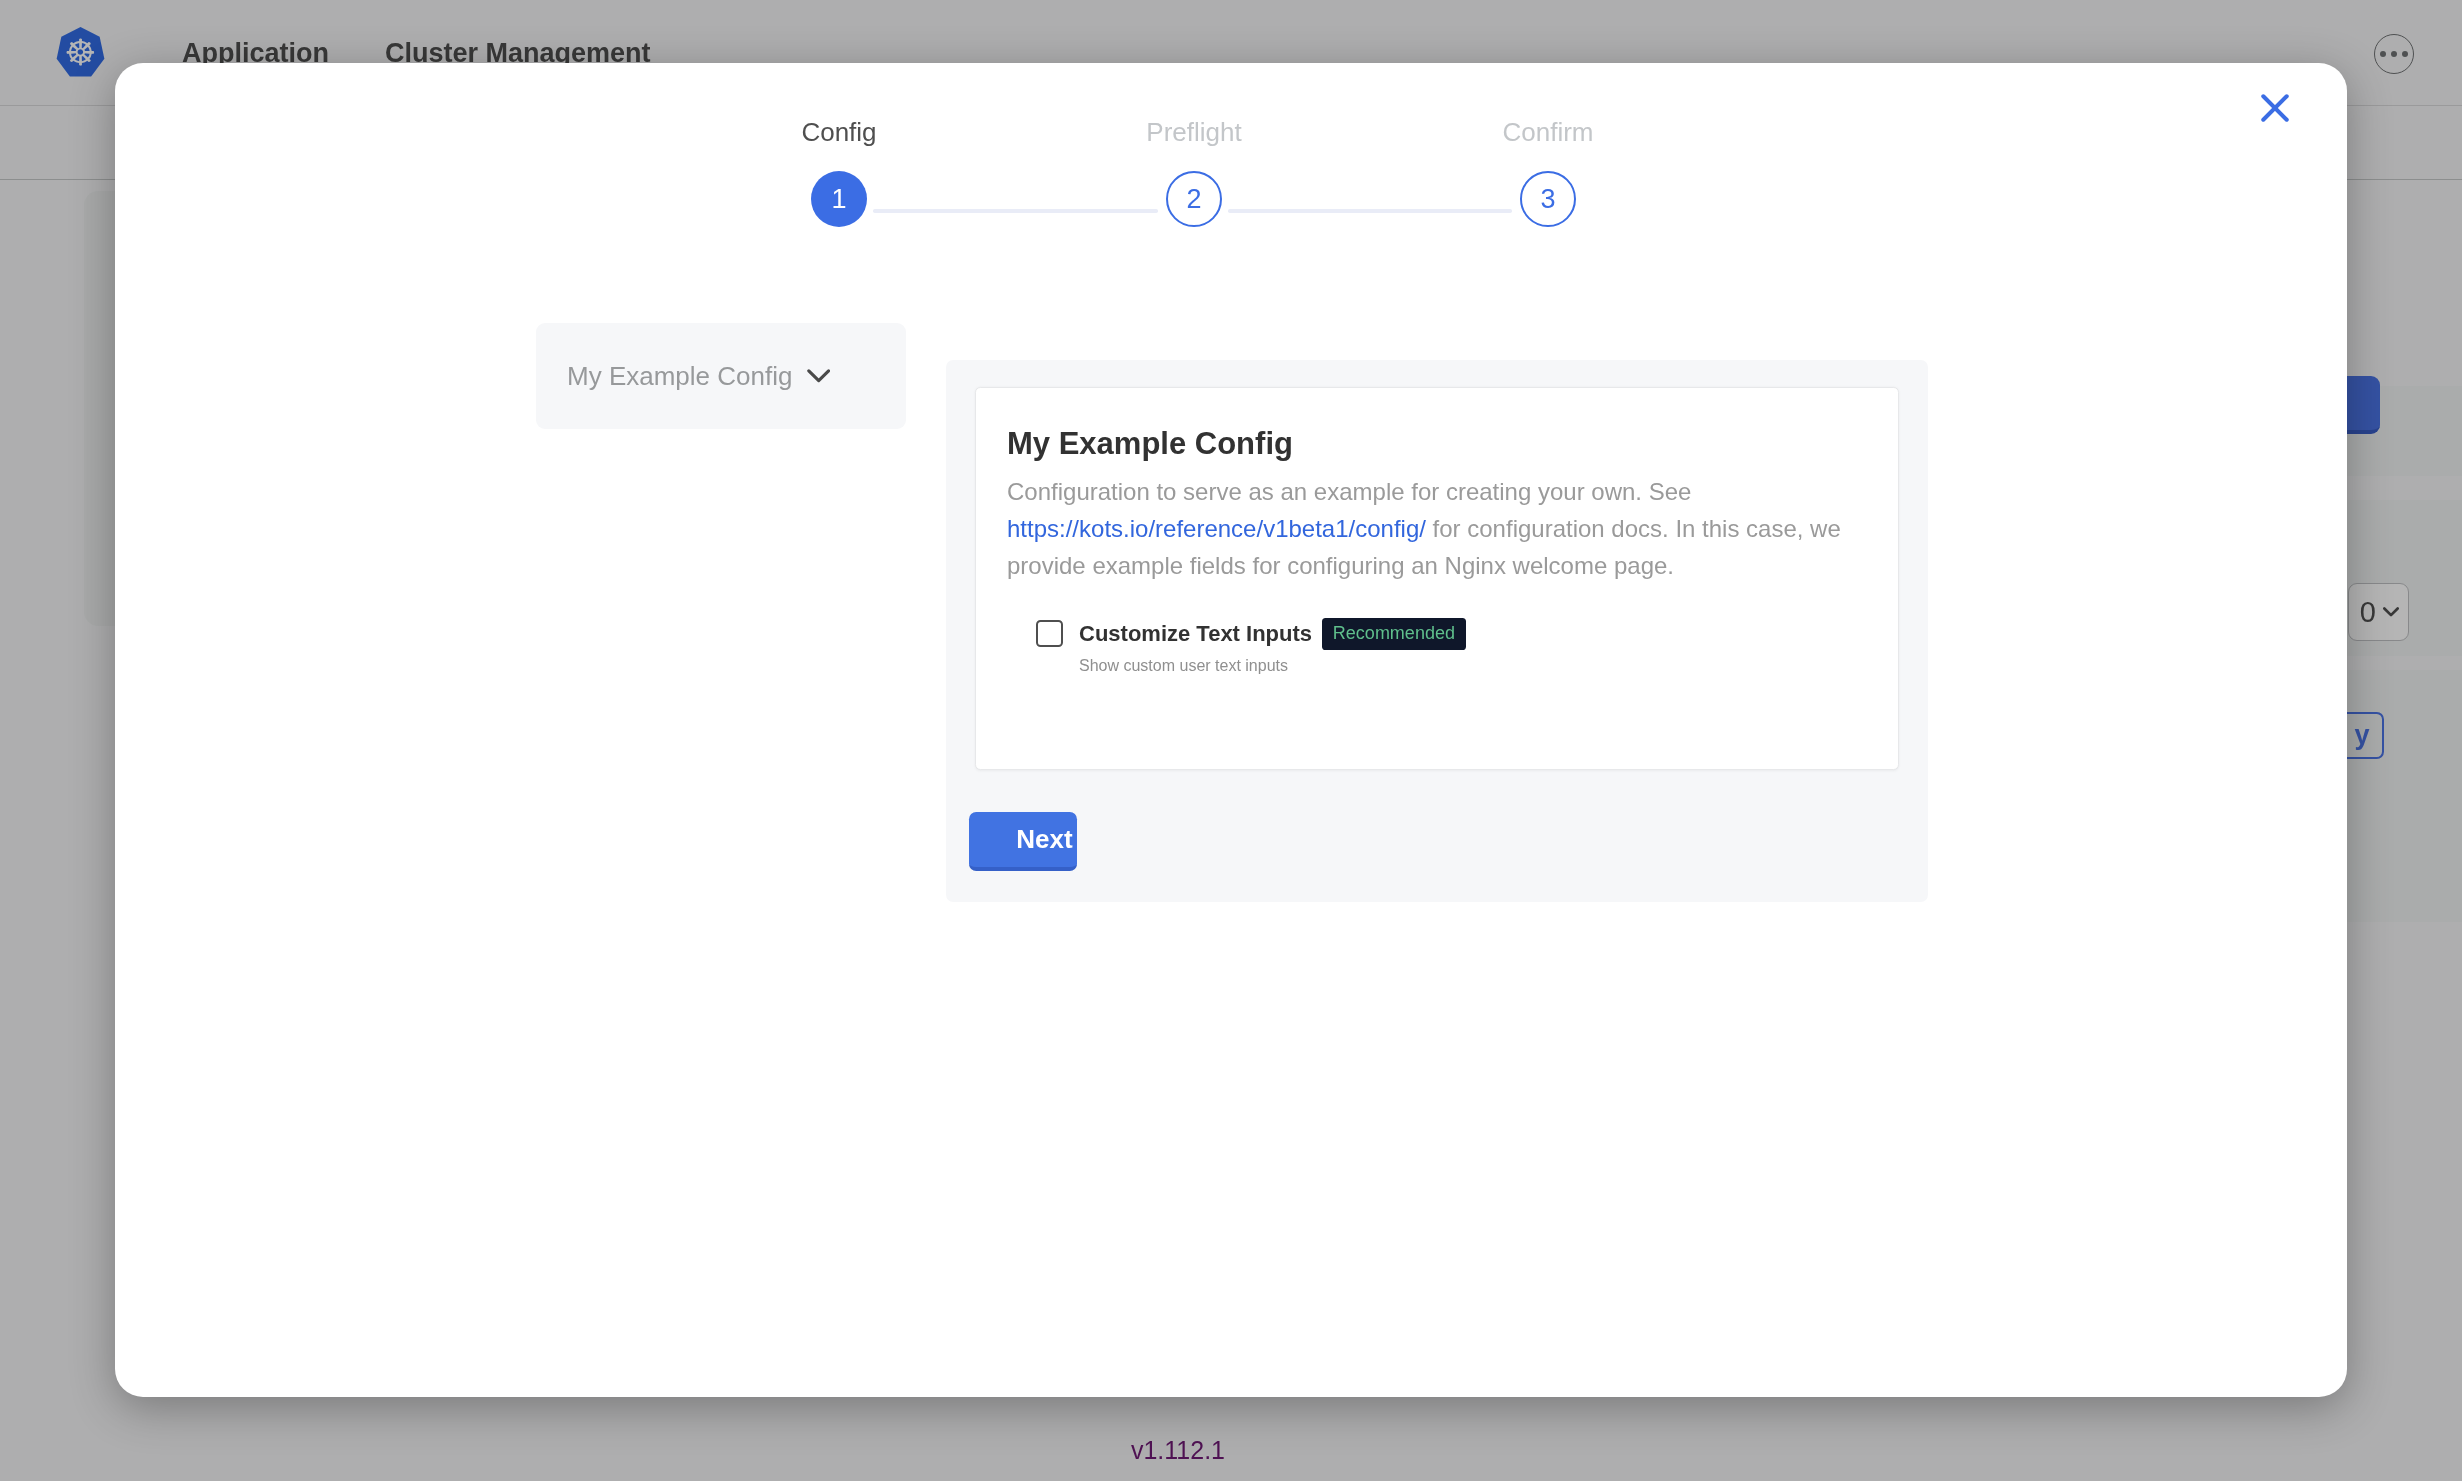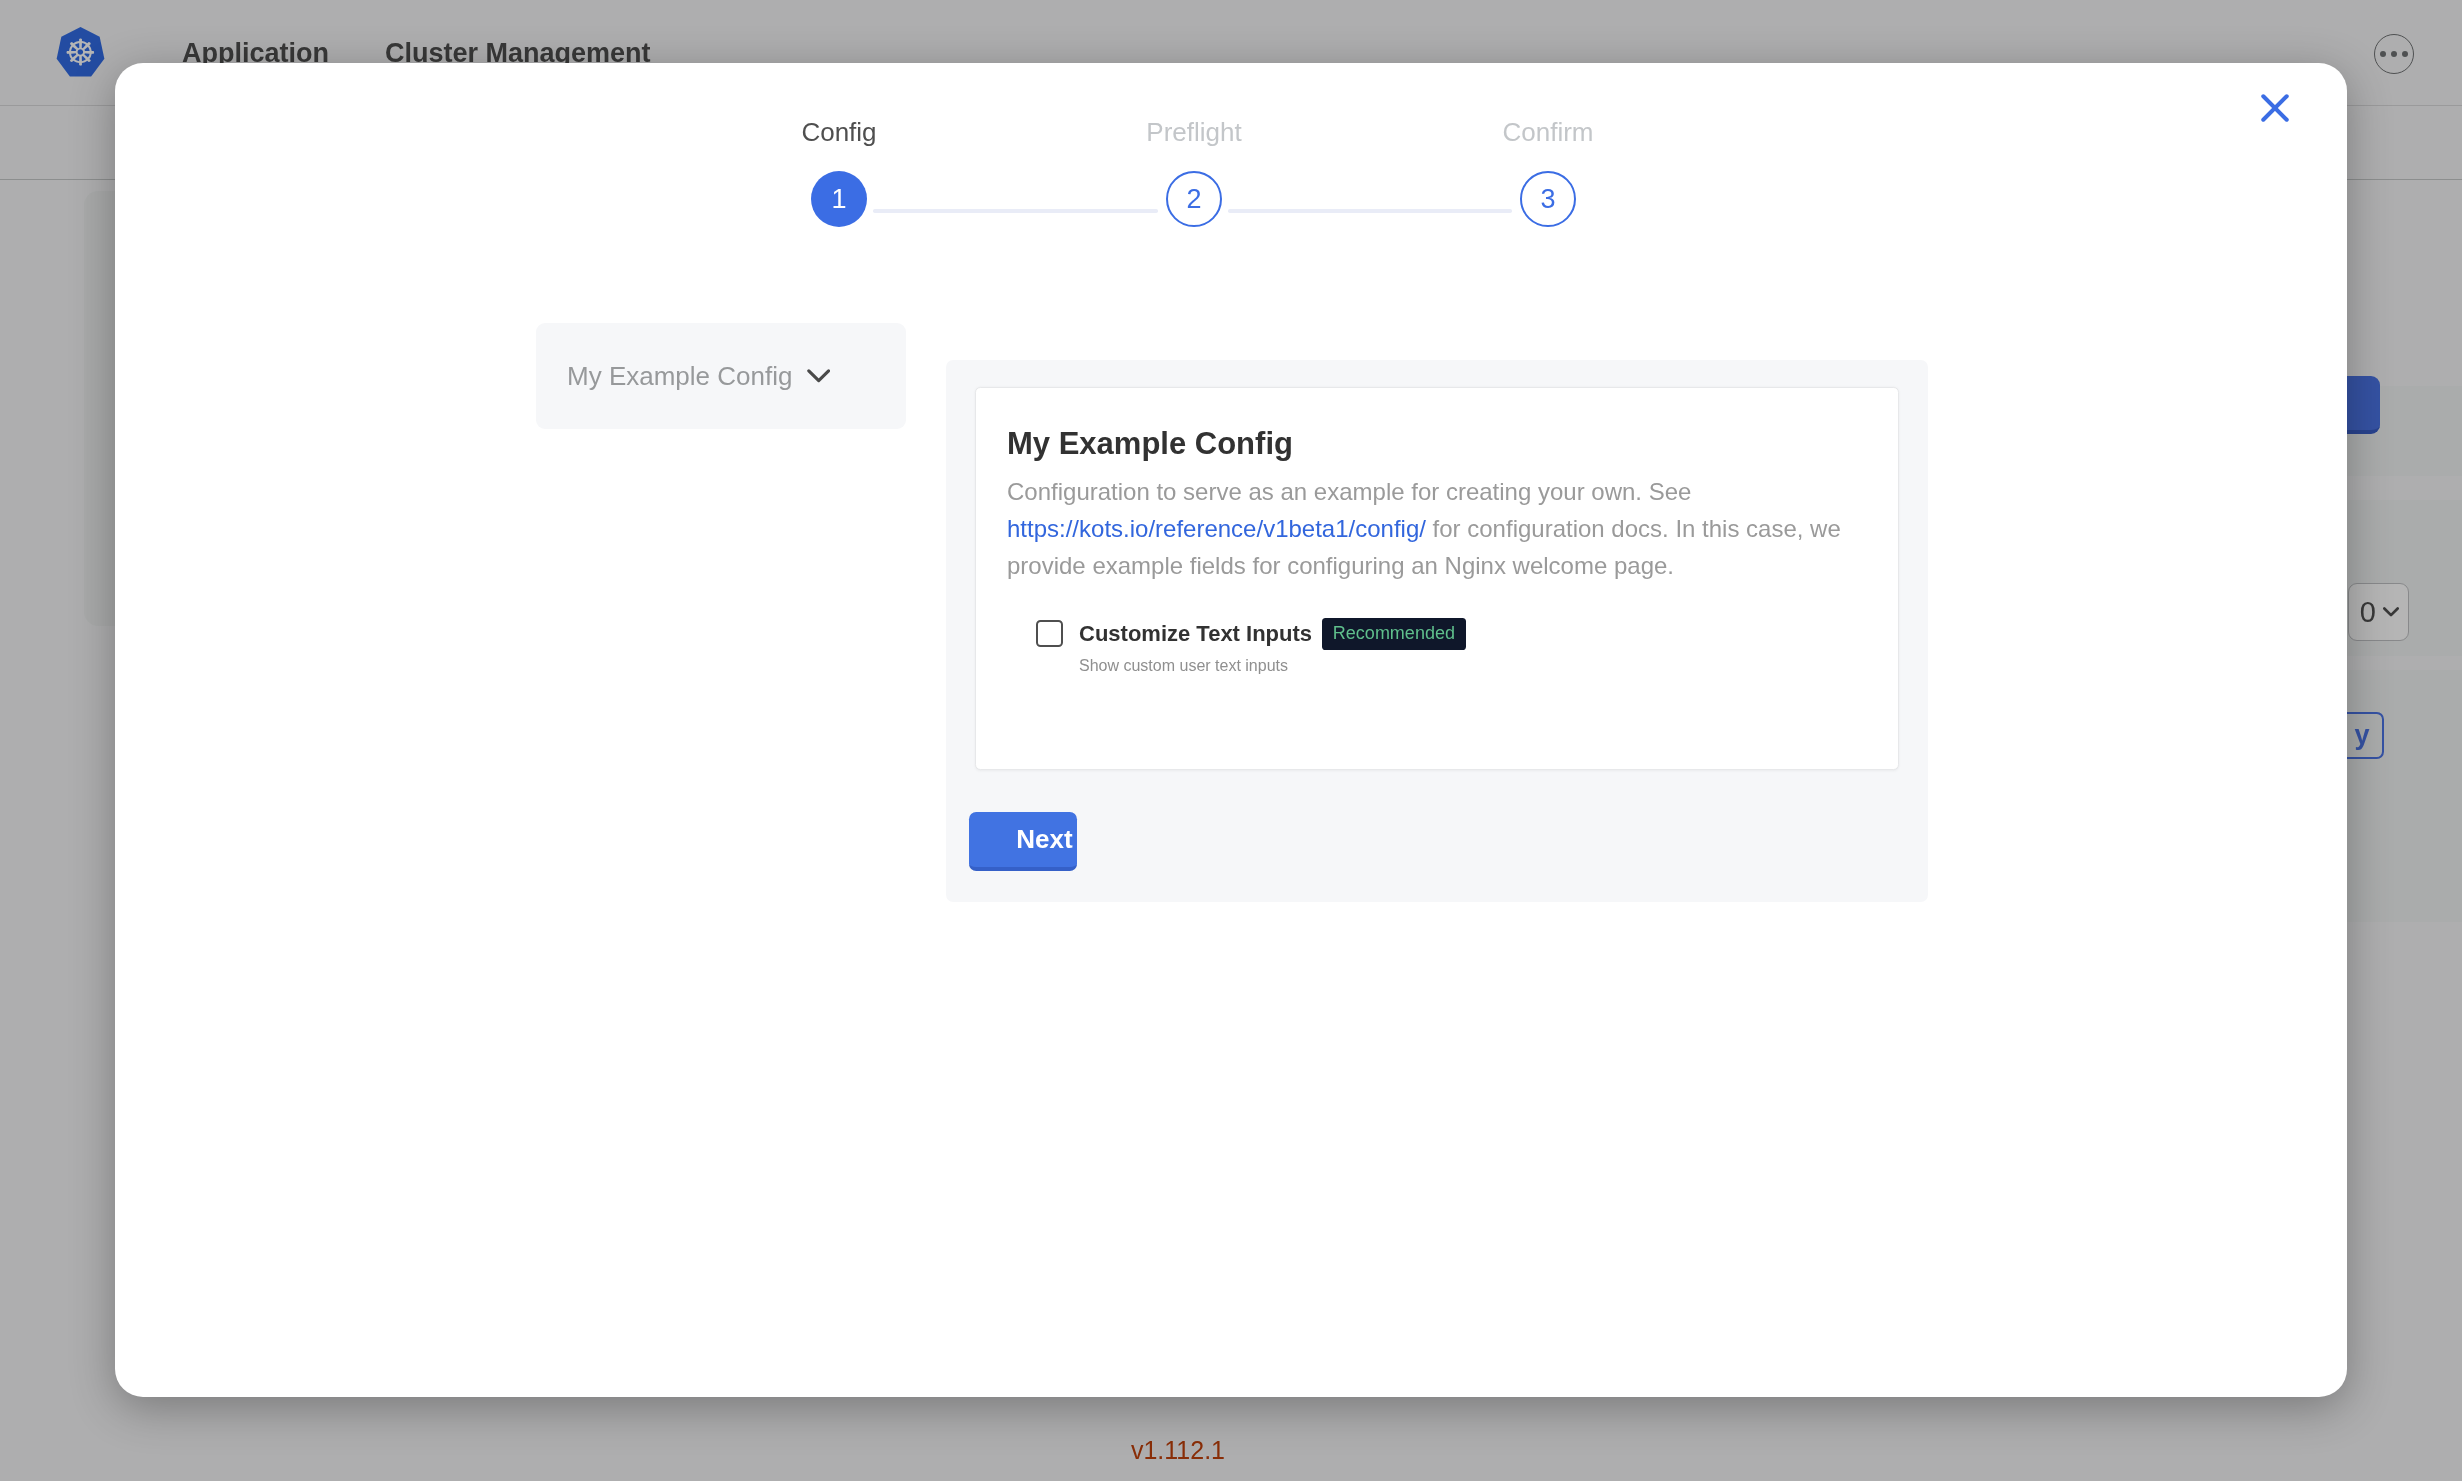--- a/index.html
+++ b/index.html
@@ -63,21 +63,21 @@
   }
   .bg-select .val { font-size: 29px; color: #4f4f4f; }
   .bg-outline-button {
     position: absolute; left: 2283px; top: 712px; width: 101px; height: 47px;
     border: 2.7px solid #4b74e6; border-radius: 7.2px; background: transparent;
     display: flex; align-items: center; justify-content: flex-end; padding-right: 12.6px;
     font-size: 27px; font-weight: 700; color: #4b74e6; cursor: pointer;
   }
   .bg-version {
     position: absolute; left: 0; top: 1436px; width: 2356px;
-    text-align: center; font-size: 25px; color: #c2410c;
+    text-align: center; font-size: 25px; color: #701a75;
   }
 
   
   .overlay { position: absolute; inset: 0; background: rgba(0,0,0,0.29); z-index: 5; }
 
   
   .modal {
     position: absolute; left: 115px; top: 63px; width: 2232px; height: 1334px;
     background: #ffffff; border-radius: 28px; z-index: 10;
     box-shadow: 0 10.8px 45px rgba(0,0,0,0.30);

